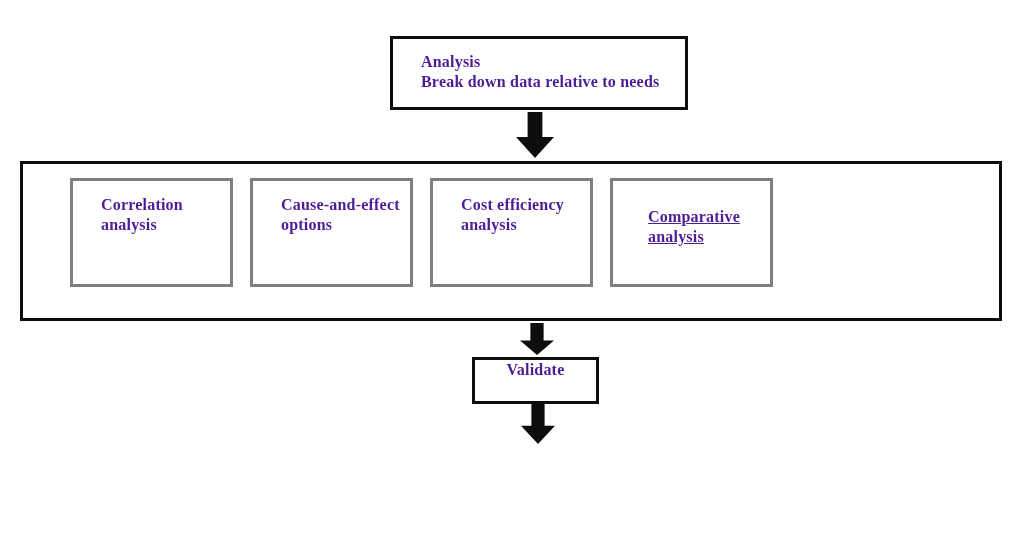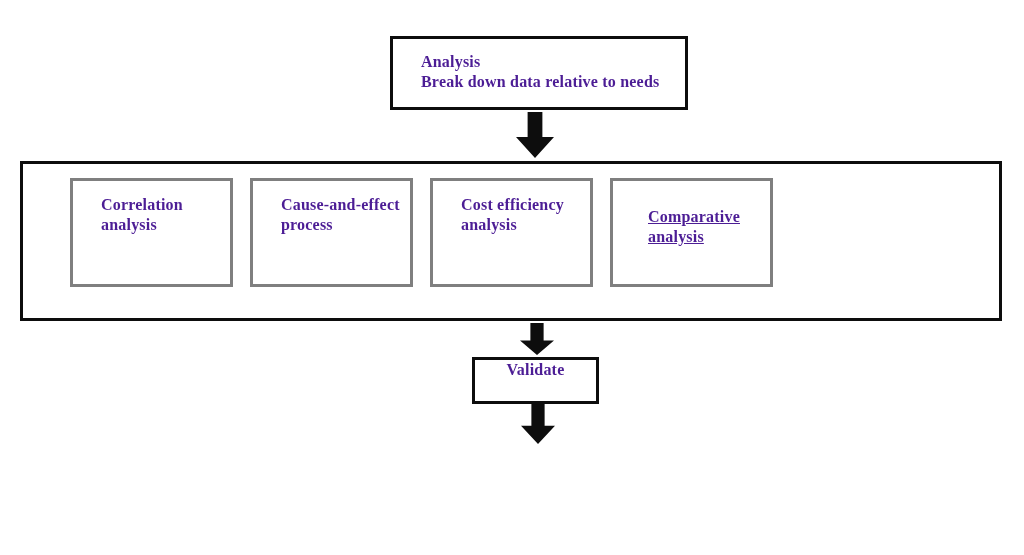--- a/index.html
+++ b/index.html
@@ -67,21 +67,21 @@
 
   <div class="box container-box">
 
     <div class="inner-box ib-0">
       <div class="box-text">Correlation
 analysis</div>
     </div>
 
     <div class="inner-box ib-1">
       <div class="box-text">Cause-and-effect
-process</div>
+options</div>
     </div>
 
     <div class="inner-box ib-2">
       <div class="box-text">Cost efficiency
 analysis</div>
     </div>
 
     <div class="inner-box ib-3">
       <div class="box-text sub-text">Comparative
 analysis</div>

